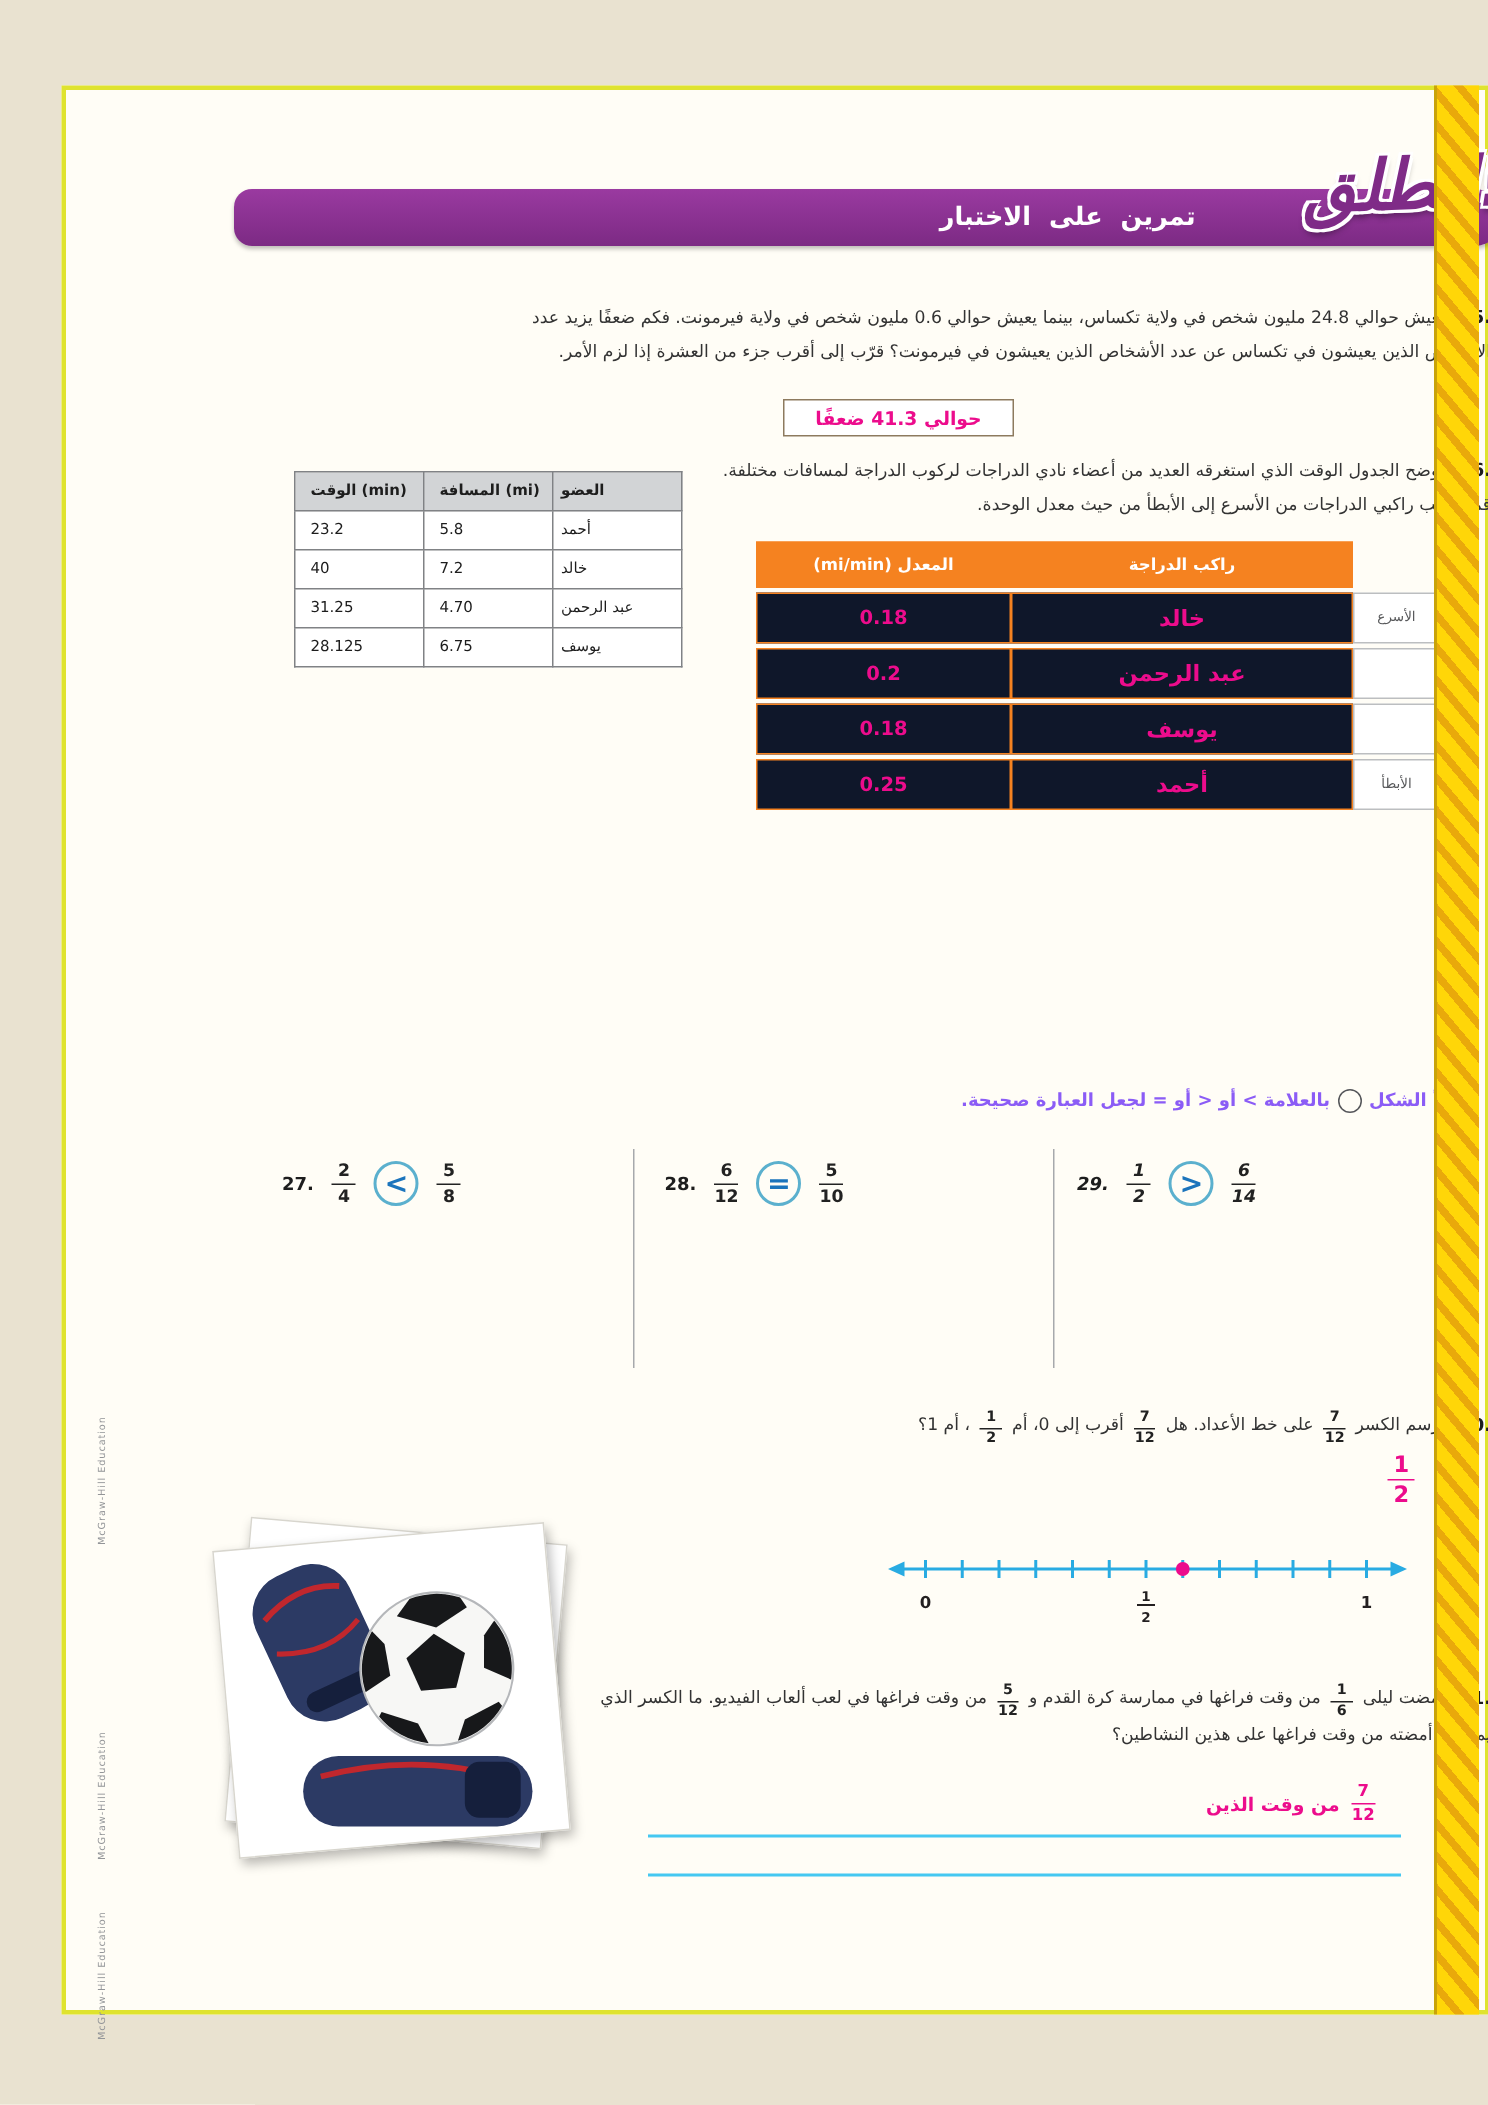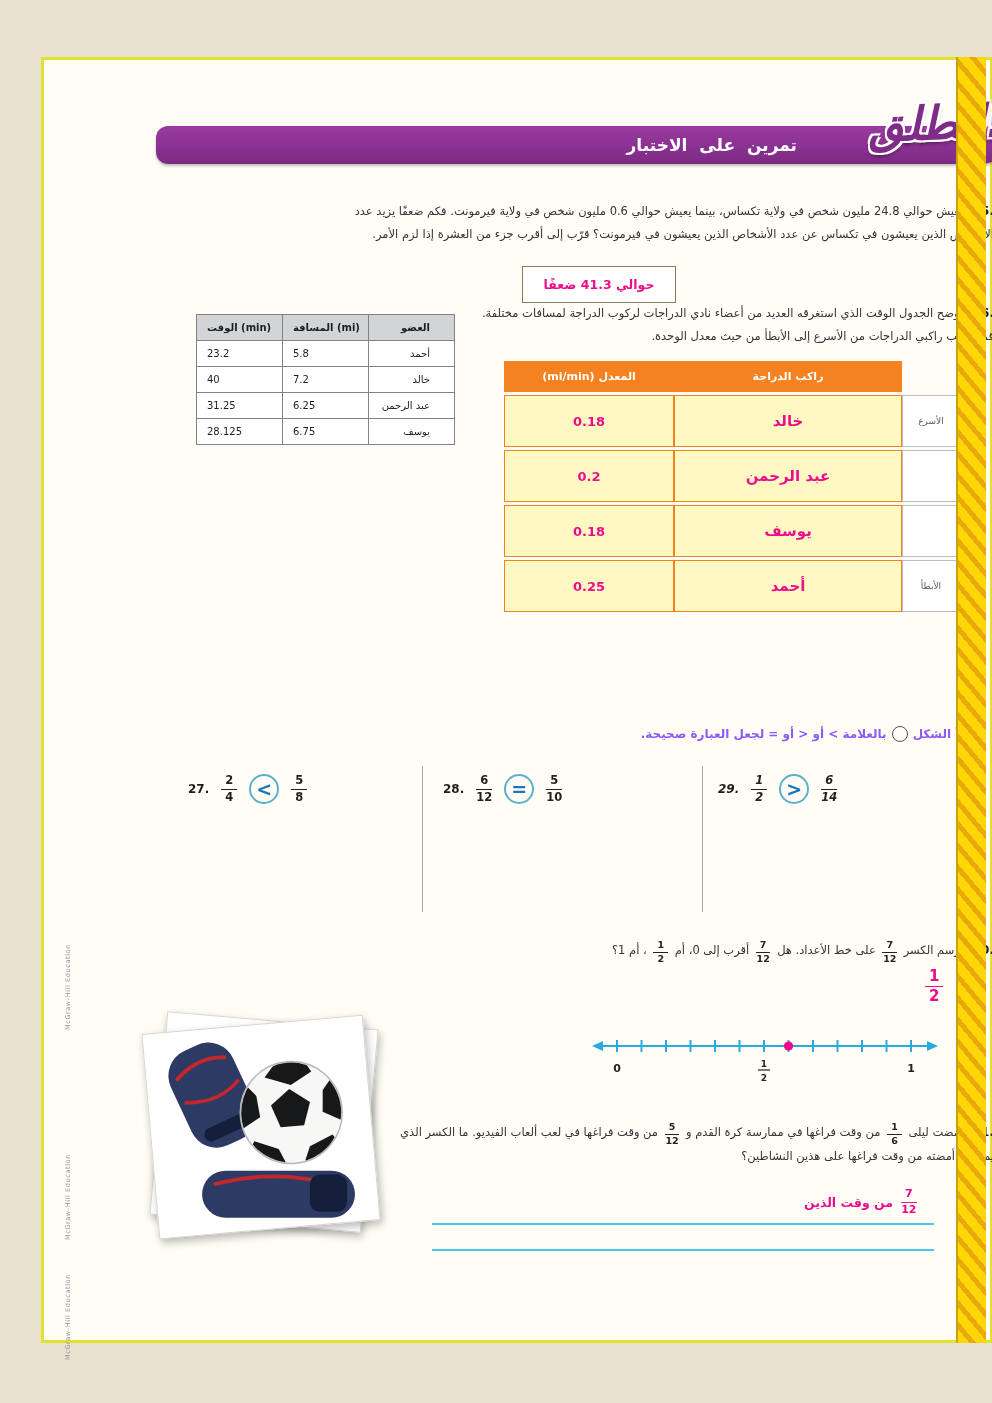--- a/index.html
+++ b/index.html
@@ -21,47 +21,47 @@
                  font-weight:bold; font-size:17px; word-spacing:6px; }
   .go-logo { position:absolute; right:-4px; top:-30px; font-size:46px; font-weight:bold;
              font-style:italic; color:#7f2b87; transform:rotate(-2deg);
              text-shadow:-2px -2px 0 #fff, 2px -2px 0 #fff, -2px 2px 0 #fff, 2px 2px 0 #fff, 0 4px 4px rgba(0,0,0,.35); }
 
   
   .prob { position:absolute; direction:rtl; text-align:right; font-size:11.5px;
           line-height:1.95; color:#333; }
   .pnum { font-weight:bold; font-size:12px; color:#1d1d1d; direction:ltr; unicode-bidi:embed; margin-left:6px; }
 
-  .ans-box { position:absolute; left:478px; top:206px; width:154px; height:37px;
+  .ans-box { position:absolute; left:478px; top:206px; width:154px; height:25px;
              border:1.5px solid #8d7a5e; background:#fff; display:flex; align-items:center; justify-content:center; }
   .pink { color:#ec0c8c; font-weight:bold; }
 
   
   .frac { display:inline-flex; flex-direction:column; align-items:center; line-height:1.15;
           vertical-align:middle; font-weight:bold; color:#222; margin:0 3px; }
   .frac .fn { border-bottom:1.4px solid currentColor; padding:0 4px 1px; }
   .frac .fd { padding-top:1px; }
   .prob .frac { font-size:9.5px; transform:translateY(2px); }
   .frac-md { font-size:11.5px; }
   .frac.pink { color:#ec0c8c; }
 
   
   table { border-collapse:collapse; }
   .time-table { position:absolute; left:152px; top:254px; direction:rtl; font-size:10px; color:#1d1d1d; }
   .time-table th { background:#d2d4d6; border:1px solid #808285; font-weight:bold; padding:7px 5px; }
   .time-table td { border:1px solid #808285; background:#fff; padding:7px 5px; }
-  .time-table .c-name { width:86px; text-align:right; padding-right:24px; }
+  .time-table .c-name { width:86px; text-align:left; padding-right:24px; }
   .time-table .c-num  { width:86px; direction:ltr; text-align:left; padding-left:10px; }
 
   
   .rate-table { position:absolute; left:460px; top:298px; direction:rtl;
                 border-collapse:separate; border-spacing:0 3px; }
   .rate-table th { background:#f58220; color:#fff; font-size:11px; font-weight:bold;
                    border:1.5px solid #f58220; padding:8px 4px; }
-  .rate-table td.main { border:1.5px solid #f58220; background:#fef9c3; text-align:center; height:52px; }
+  .rate-table td.main { border:1.5px solid #f58220; background:#0f172a; text-align:center; height:34px; }
   .rate-table td.name { width:228px; font-size:15px; }
   .rate-table td.rate { width:170px; font-size:13px; direction:ltr; }
   .rate-table td.side { width:58px; border:1px solid #bcbec0; font-size:9px; color:#58595b; text-align:center; background:#fff; }
   .rate-table td.side-empty { border:none; background:transparent; }
 
   
   .review-banner { position:absolute; left:112px; top:612px; width:846px; height:34px;
                    background:#fbfce9; border:2px solid #c3d64c; border-radius:10px;
                    box-shadow:inset 0 0 0 1.5px #fff; }
   .review-title { position:absolute; right:16px; top:7px; font-size:16px; font-weight:bold;
@@ -136,21 +136,21 @@
         <td class="c-num">5.8</td>
         <td class="c-num">23.2</td>
       </tr>
       <tr>
         <td class="c-name">خالد</td>
         <td class="c-num">7.2</td>
         <td class="c-num">40</td>
       </tr>
       <tr>
         <td class="c-name" style="width:70px;">عبد الرحمن</td>
-        <td class="c-num">6.25</td>
+        <td class="c-num">4.70</td>
         <td class="c-num">31.25</td>
       </tr>
       <tr>
         <td class="c-name">يوسف</td>
         <td class="c-num">6.75</td>
         <td class="c-num">28.125</td>
       </tr>
     </tbody>
       </table>
 

